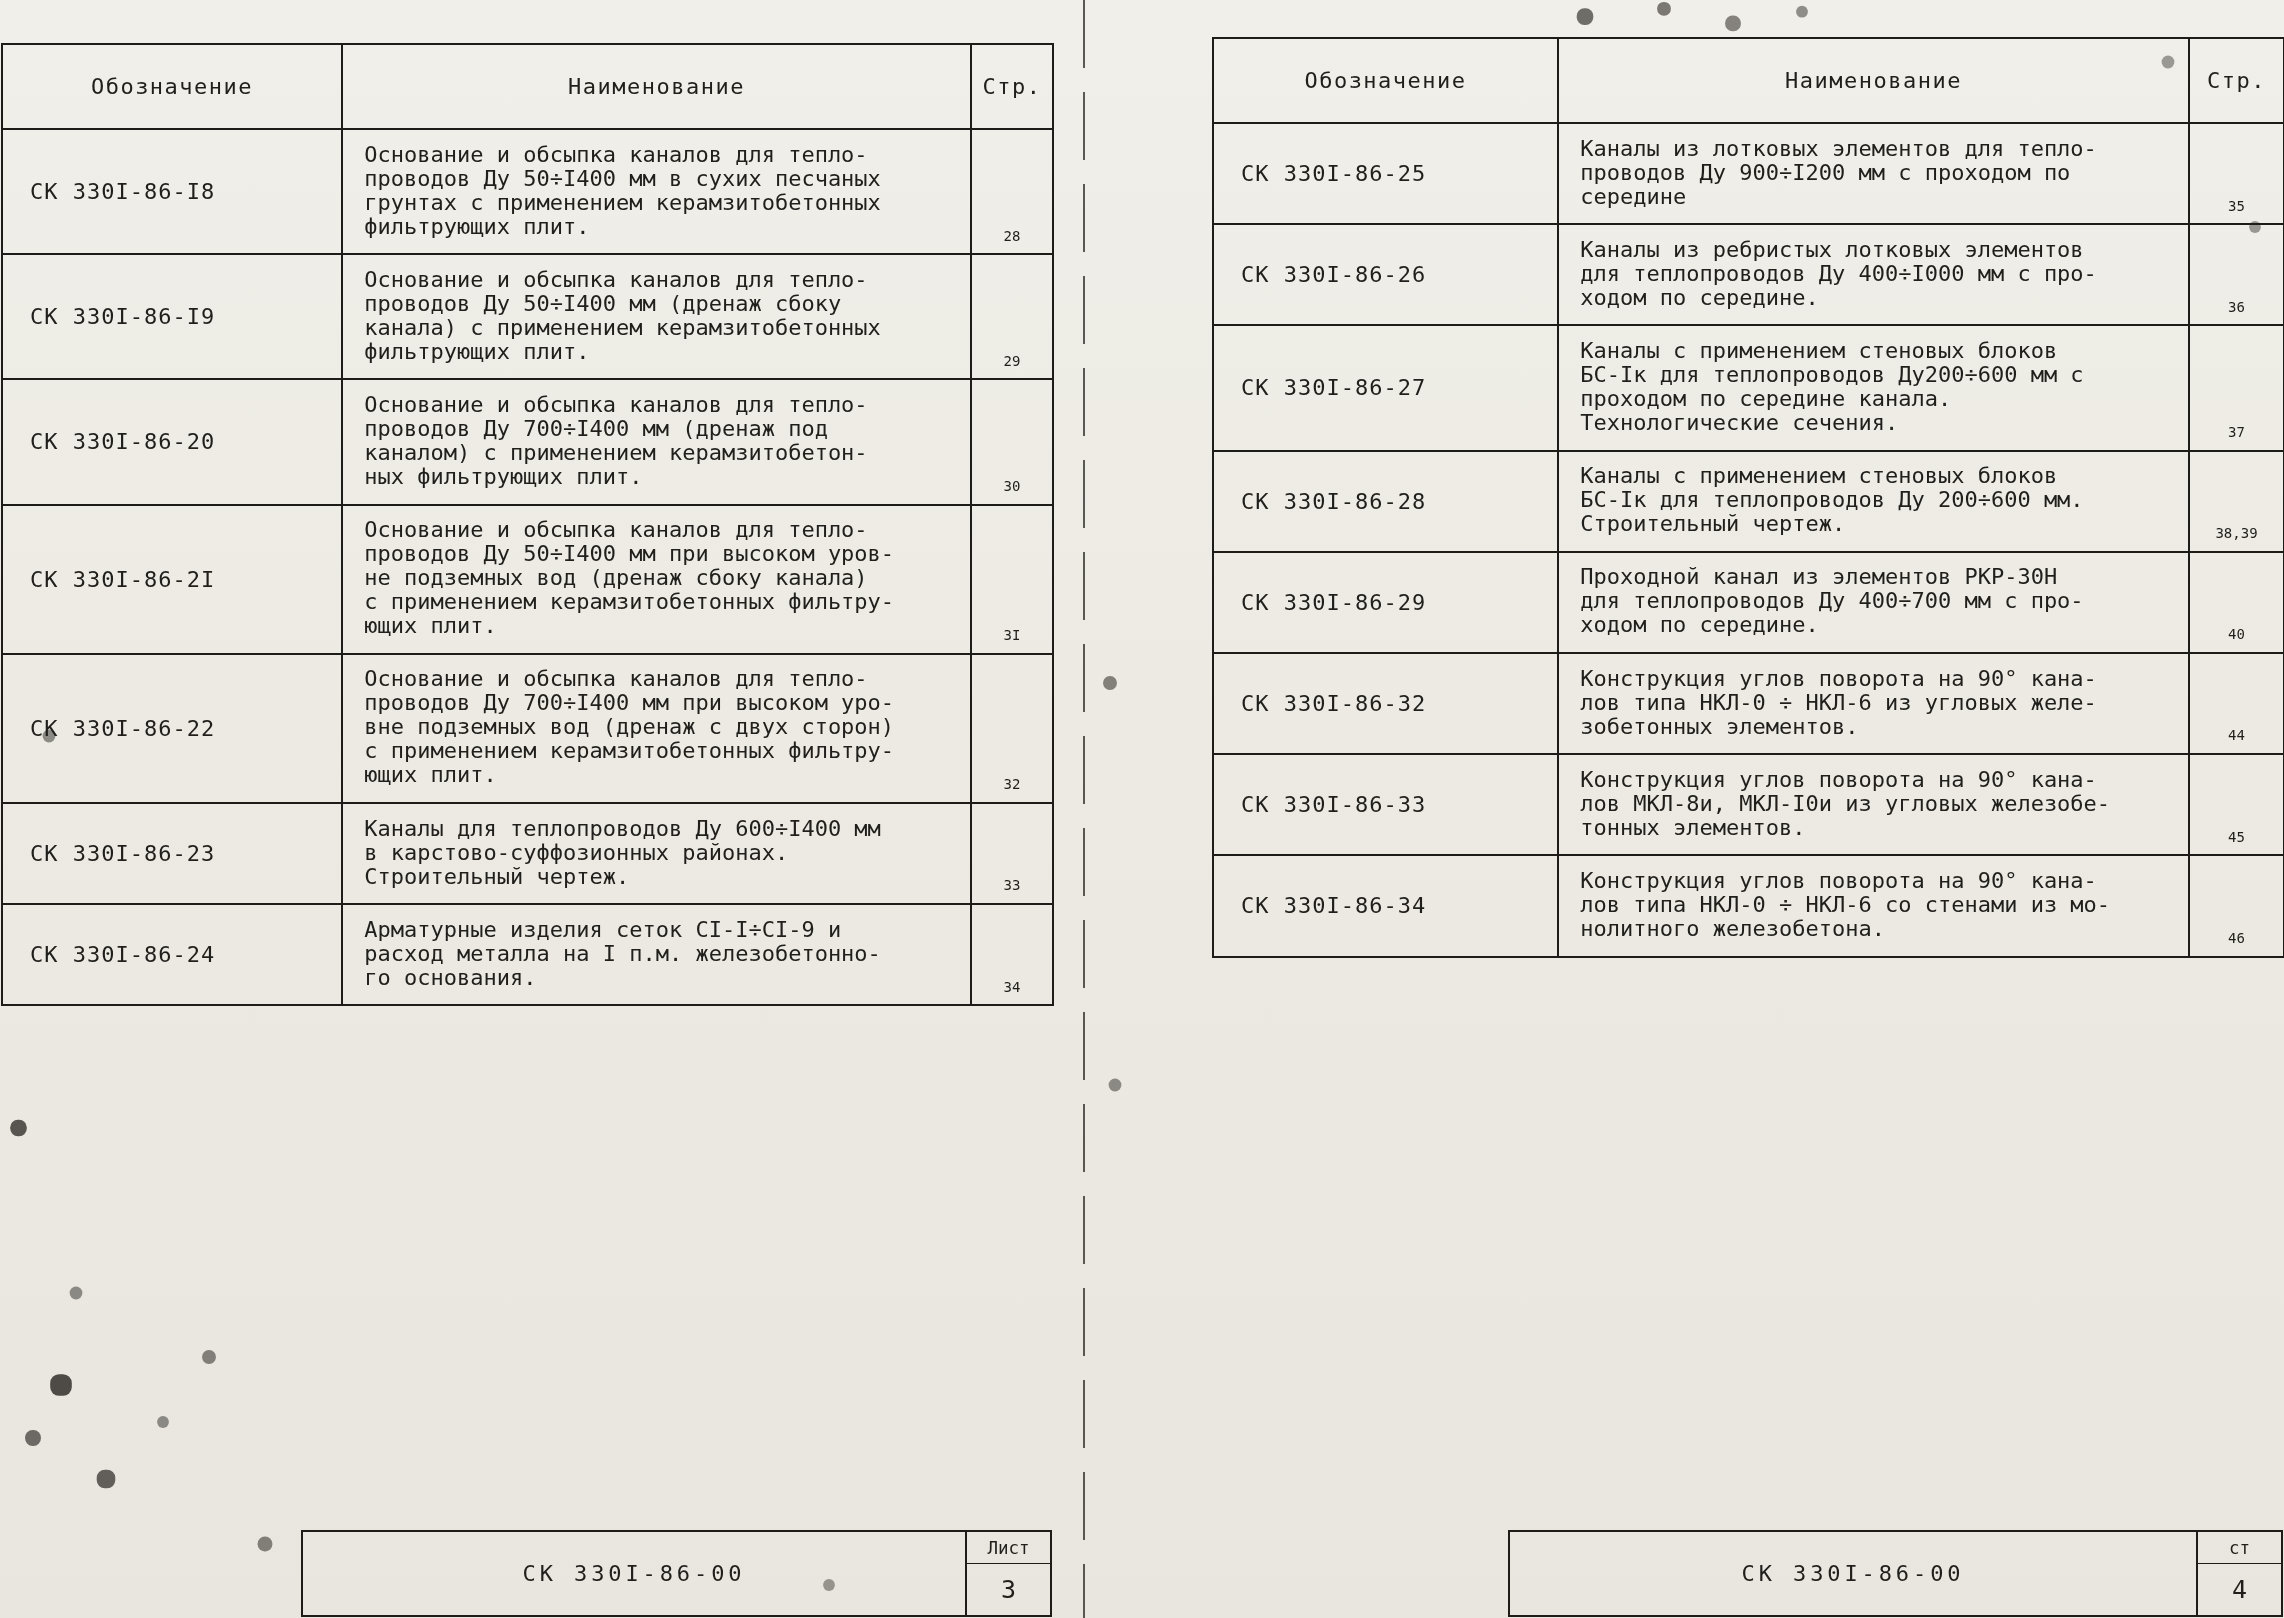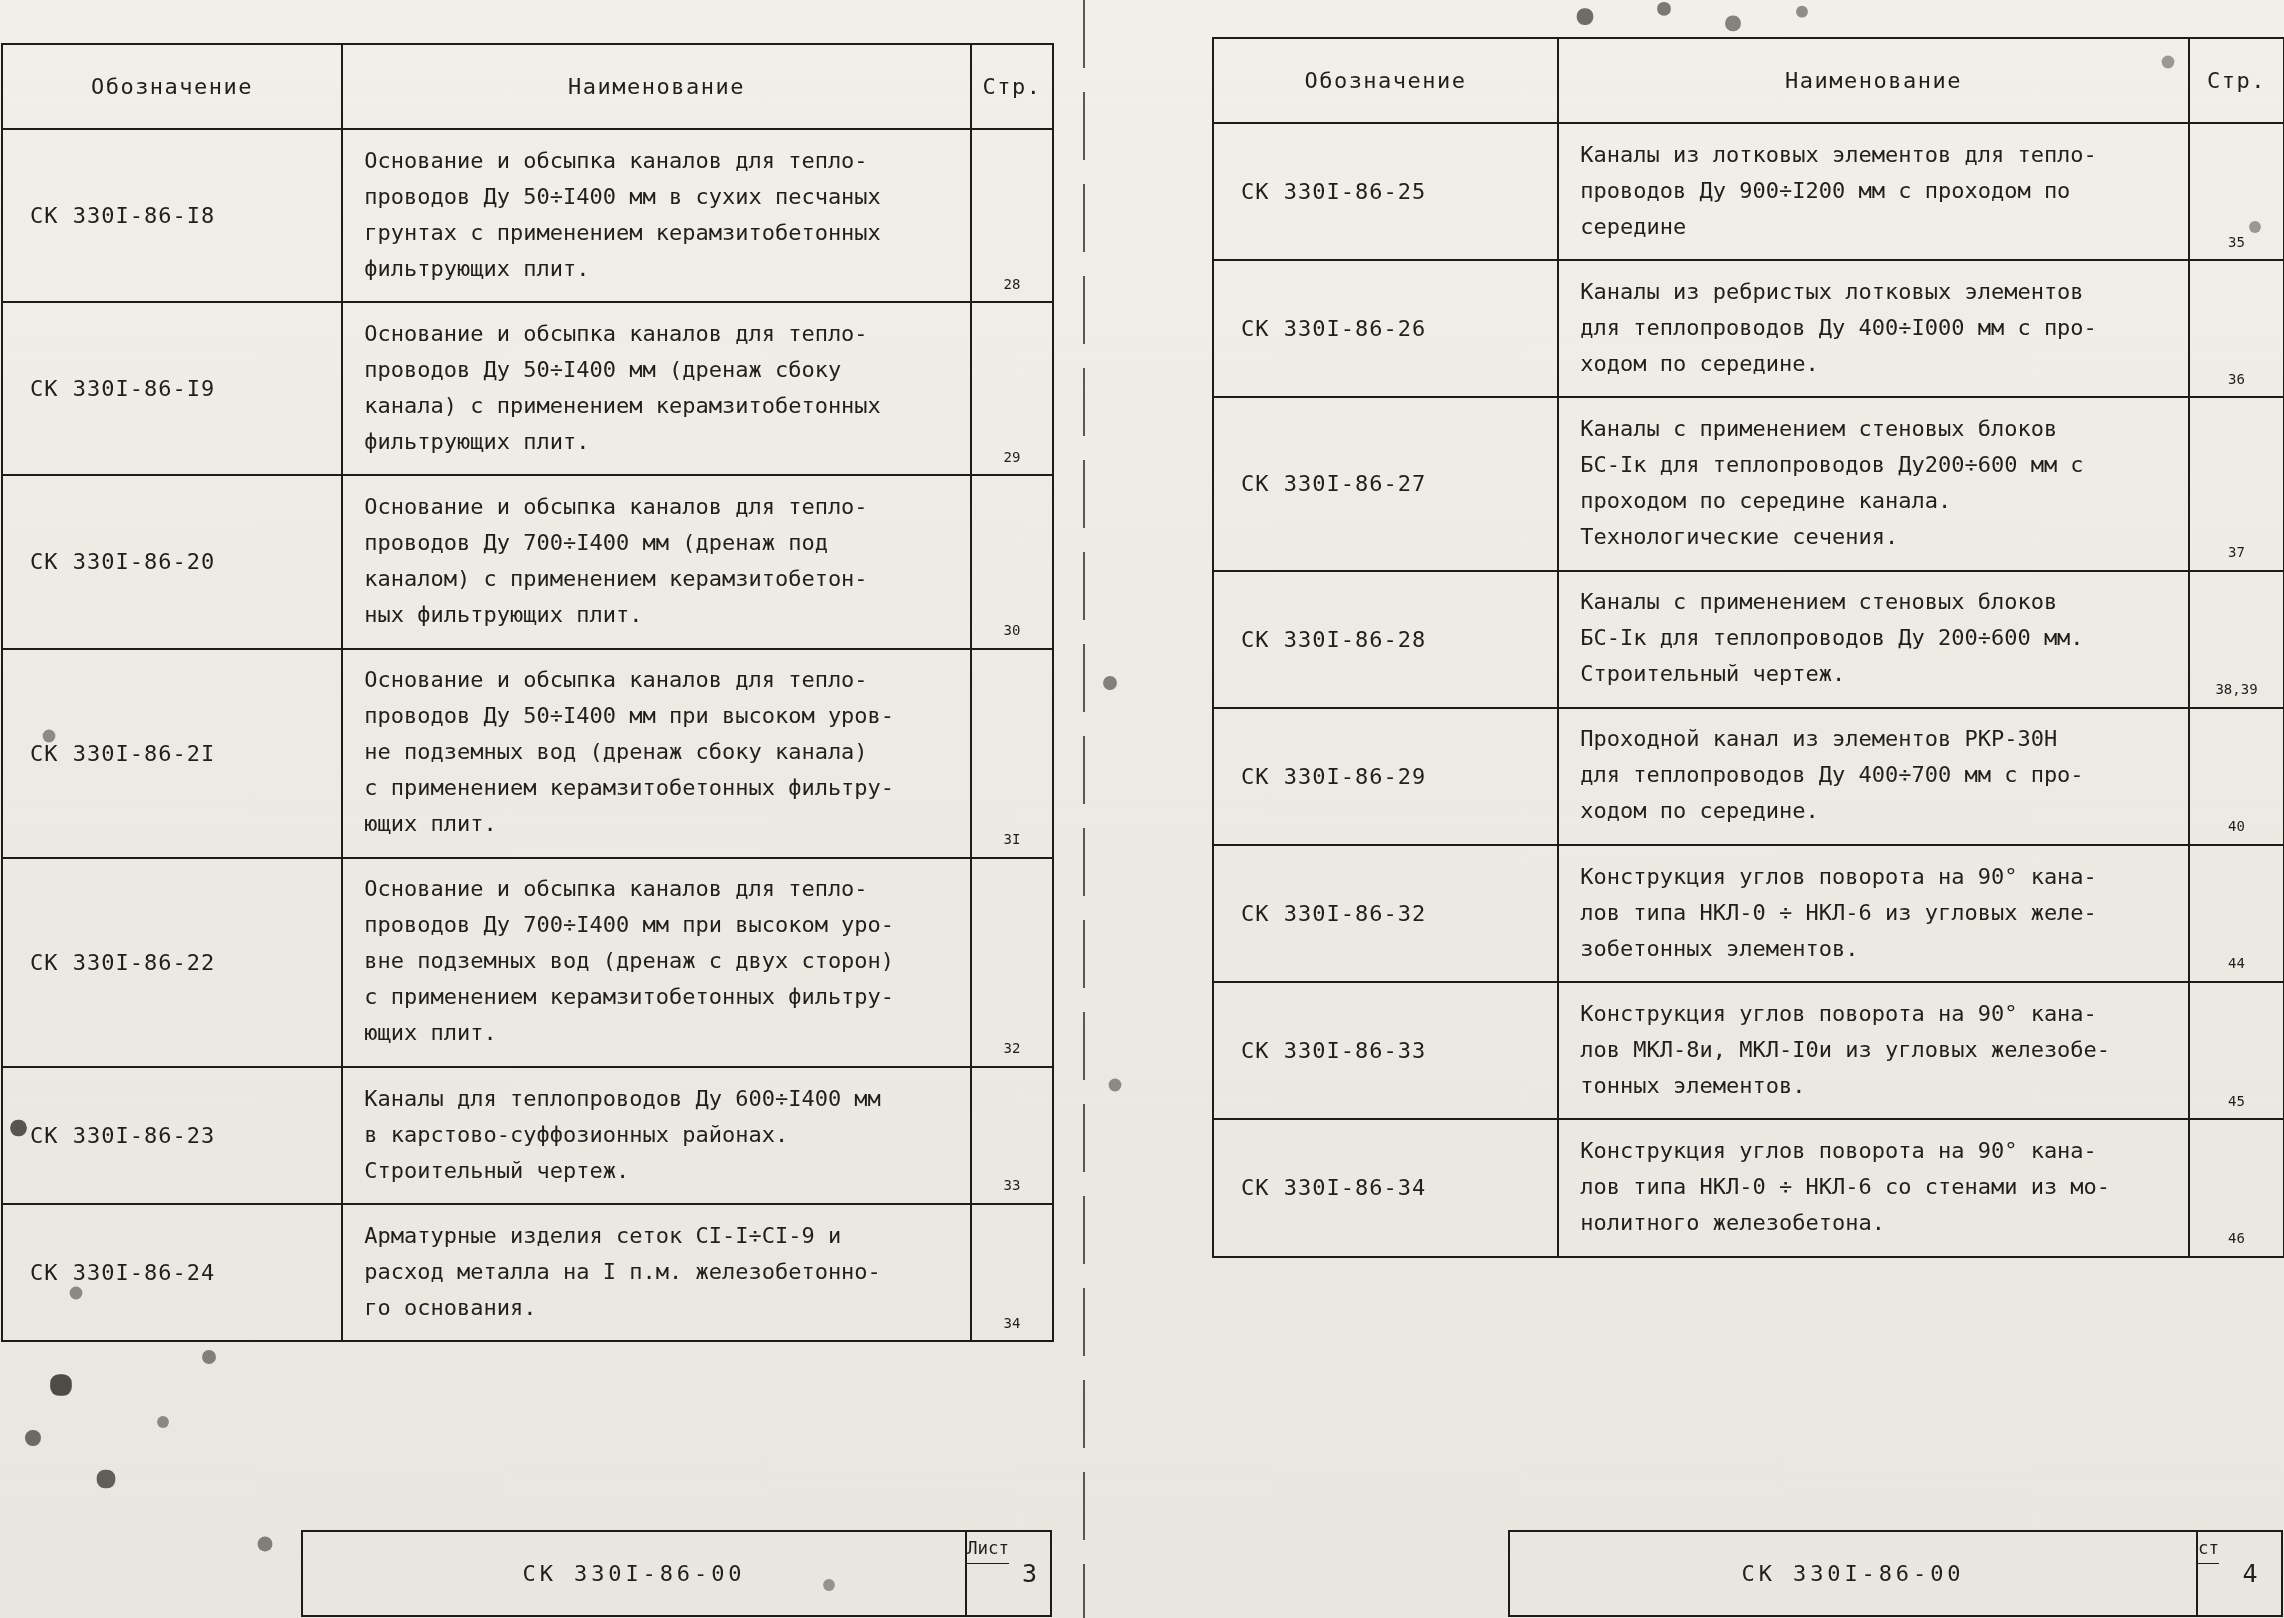--- a/index.html
+++ b/index.html
@@ -80,21 +80,21 @@
     font-size: 22px;
     letter-spacing: 1px;
     text-align: left;
     padding-left: 27px;
     vertical-align: middle;
     white-space: nowrap;
     margin-top: 23px;
   }
   td.title {
     font-size: 22px;
-    line-height: 36px;
+    line-height: 24px;
     padding: 12.6px 12.6px 14.6px 21.3px;
     vertical-align: top;
     white-space: pre-line;
   }
   td.pageno {
     font-size: 14px;
     text-align: center;
     vertical-align: bottom;
     padding-bottom: 9.7px;
   }
@@ -116,21 +116,21 @@
     display: flex;
     align-items: center;
     justify-content: center;
     font-size: 22px;
     letter-spacing: 3.9px;
   }
   .stamp-sheet {
     width: 83px;
     border-left: 2.4px solid #1d1c19;
     display: flex;
-    flex-direction: row;
+    flex-direction: column;
   }
   .sheet-label {
     height: 31px;
     border-bottom: 1.9px solid #1d1c19;
     display: flex;
     align-items: center;
     justify-content: center;
     font-size: 17.5px;
   }
   .sheet-number {

